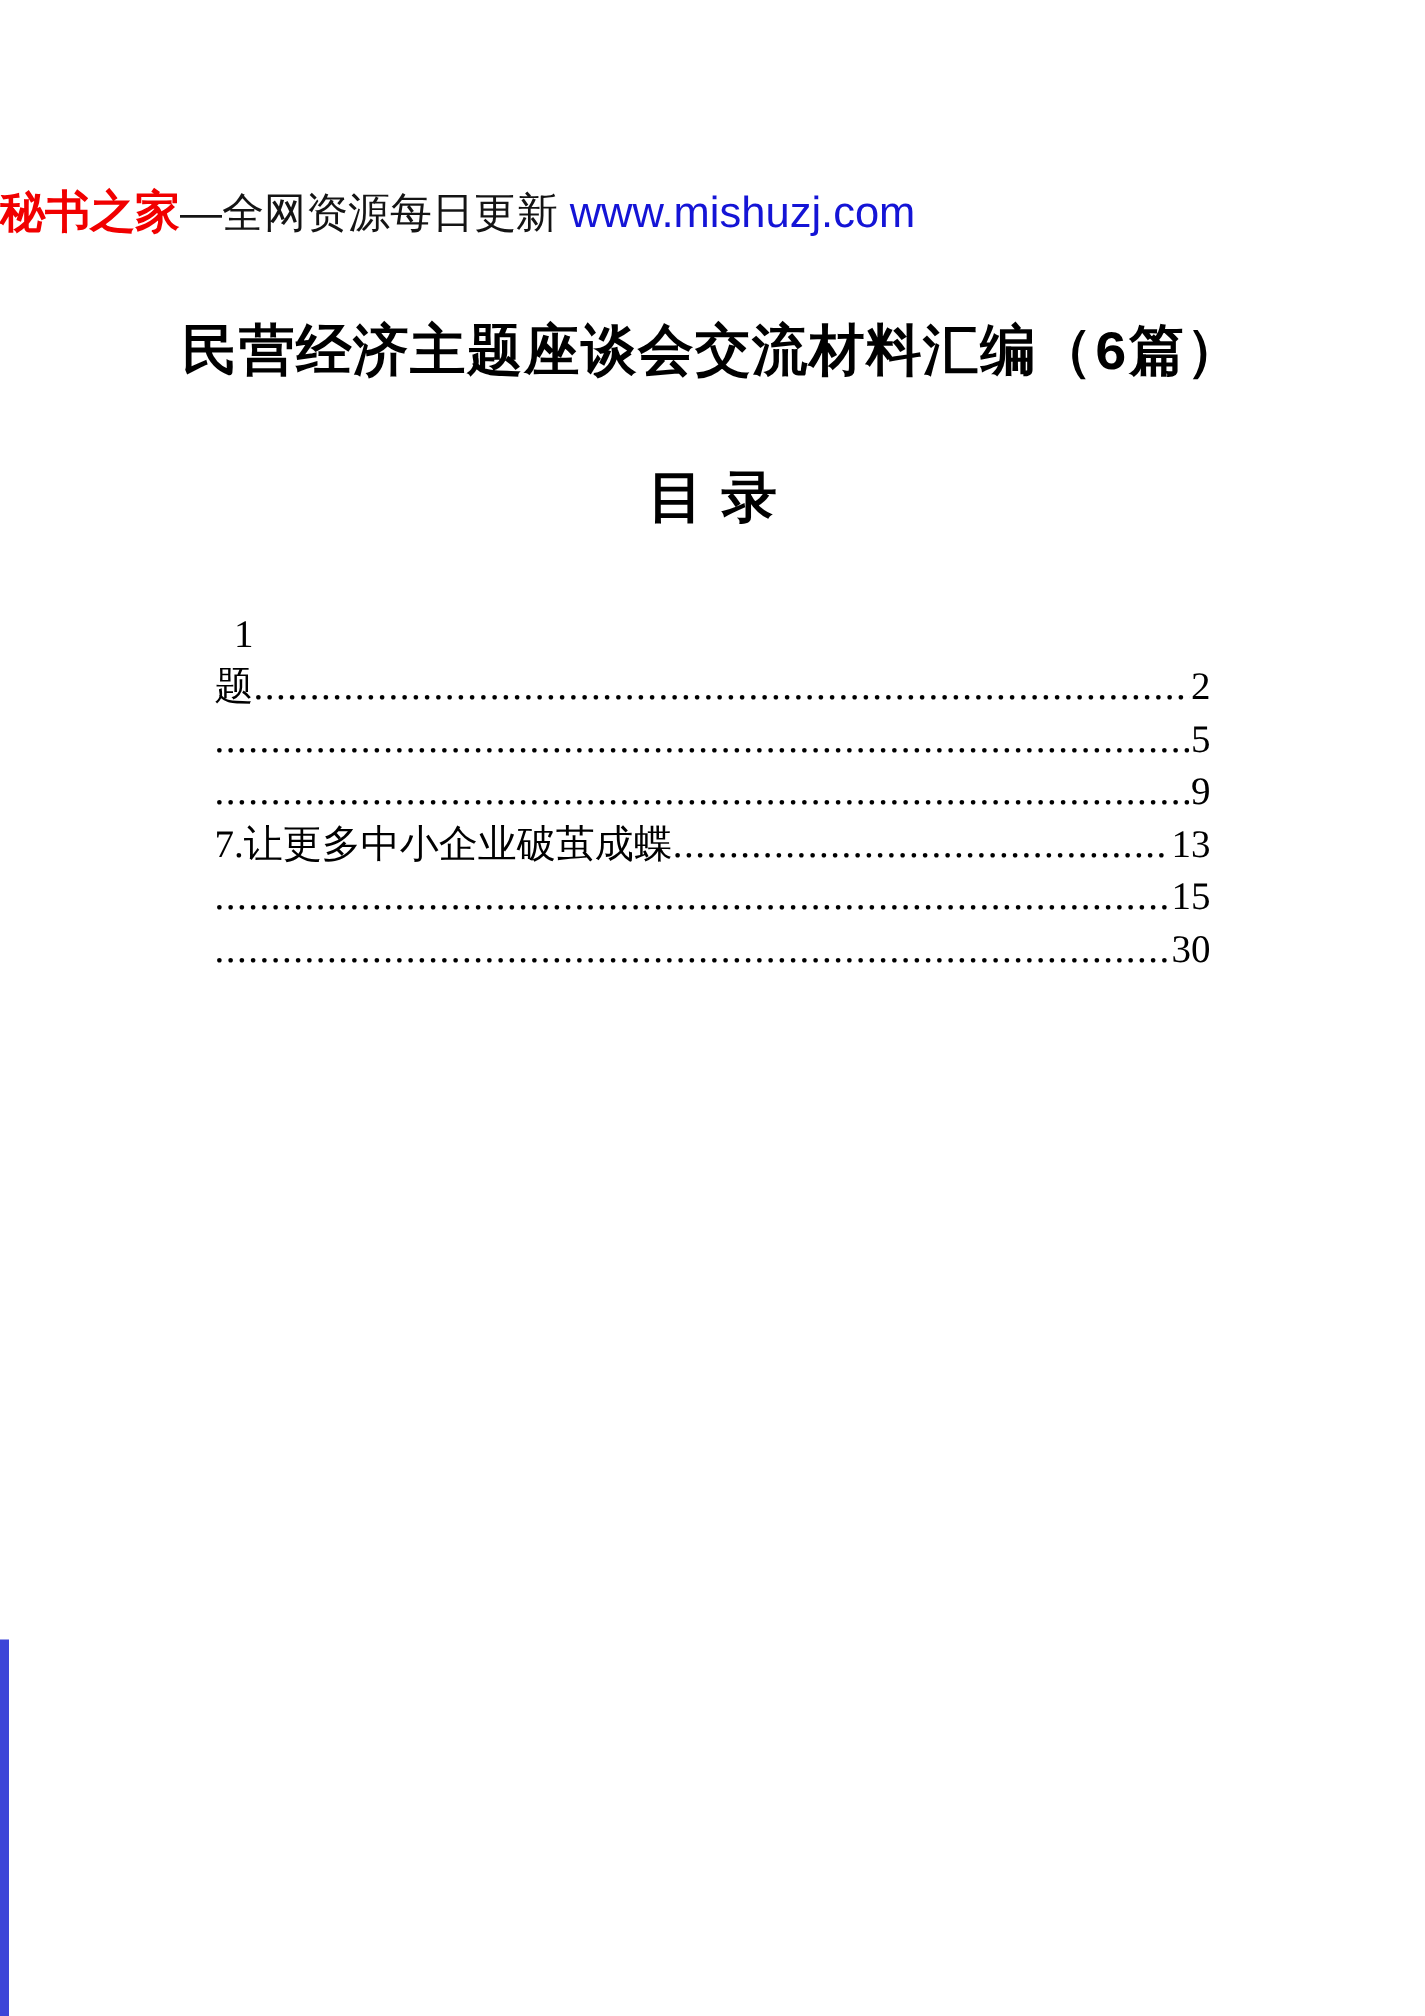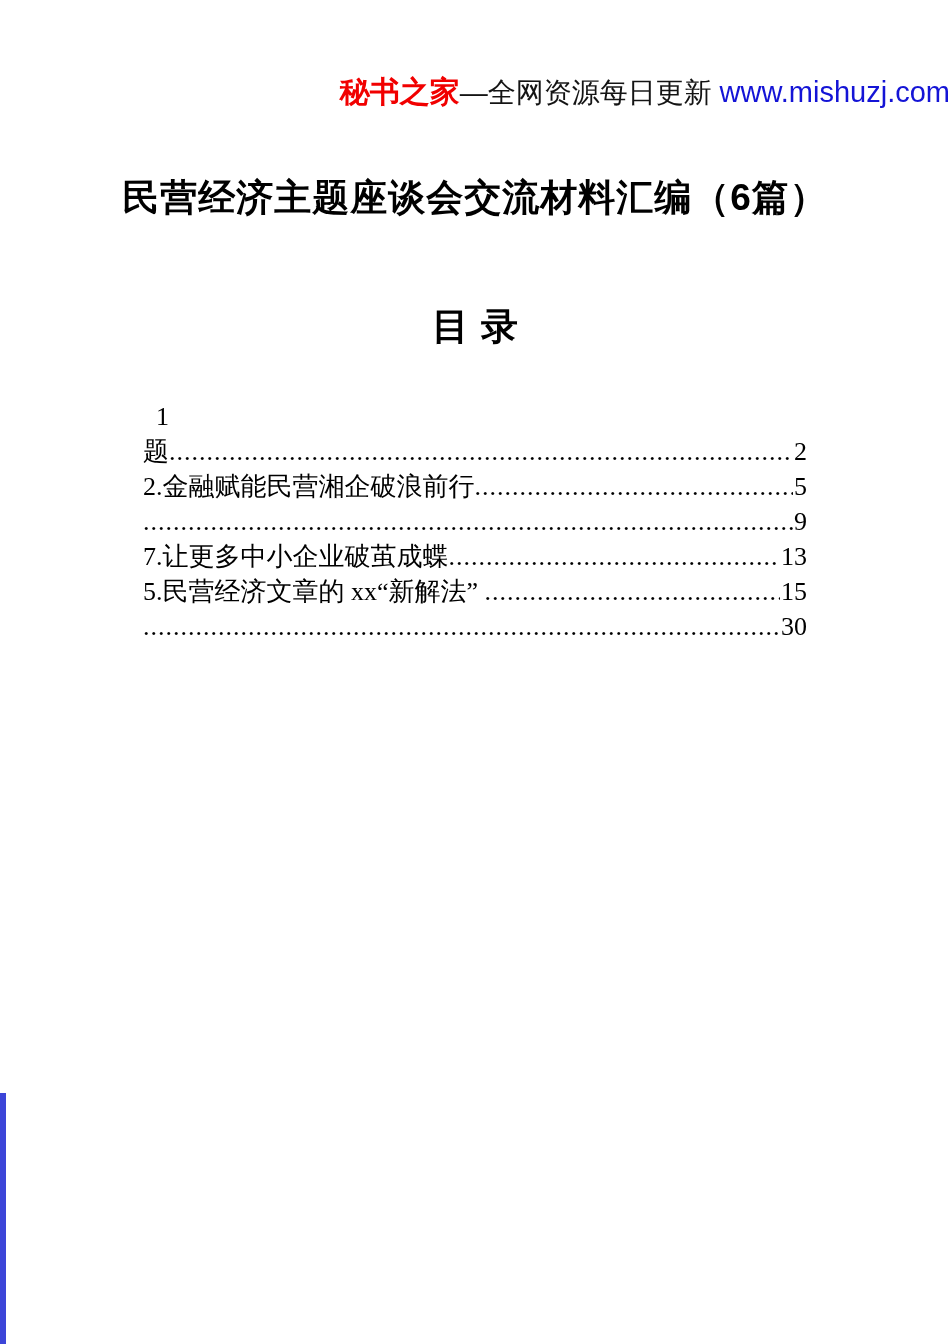--- a/index.html
+++ b/index.html
@@ -10,52 +10,52 @@
   body {
     width: 950px;
     height: 1344px;
     position: relative;
     overflow: hidden;
     font-family: "Liberation Sans", "DejaVu Sans", sans-serif;
     color: #000000;
   }
   
   .site-header {
-    padding-top: 74px;
-    text-align: right;
+    padding-top: 118px;
+    text-align: left;
     font-size: 28px;
-    line-height: 36px;
+    line-height: 48px;
     white-space: pre;
   }
   .brand {
     color: #f10000;
     font-weight: bold;
     font-size: 30px;
   }
   .tagline {
     color: #141414;
   }
   .site-url {
     color: #1414d6;
     text-decoration: none;
     font-size: 29px;
   }
   
   .doc-title {
-    margin-top: 62px;
+    margin-top: 46px;
     text-align: center;
     font-size: 37px;
     line-height: 50px;
     font-weight: bold;
-    font-family: Liberation Sans, sans-serif;
+    font-family: Liberation Mono, monospace;
     letter-spacing: 1px;
   }
   
   .toc-heading {
-    margin-top: 80px;
+    margin-top: 47px;
     text-align: center;
     font-size: 37px;
     line-height: 48px;
     font-weight: bold;
     font-family: "Liberation Serif", "DejaVu Serif", serif;
     letter-spacing: 12px;
     padding-left: 12px; 
   }
   
   .toc {
@@ -114,38 +114,36 @@
   <div>
     <div class="toc-num-line">1</div>
     <div class="toc-row">
       <span class="toc-label">题</span>
       <span class="toc-leader">........................................................................................................................................................................................................</span>
       <span class="toc-page">2</span>
     </div>
   </div>
 
   <div class="toc-row">
-    <span class="toc-label">2.金融赋能民营湘企破浪前行</span>
     <span class="toc-leader">........................................................................................................................................................................................................</span>
     <span class="toc-page">5</span>
   </div>
 
   <div class="toc-row">
     <span class="toc-leader">........................................................................................................................................................................................................</span>
     <span class="toc-page">9</span>
   </div>
 
   <div class="toc-row">
     <span class="toc-label">7.让更多中小企业破茧成蝶</span>
     <span class="toc-leader">........................................................................................................................................................................................................</span>
     <span class="toc-page">13</span>
   </div>
 
   <div class="toc-row">
-    <span class="toc-label">5.民营经济文章的 xx“新解法” </span>
     <span class="toc-leader">........................................................................................................................................................................................................</span>
     <span class="toc-page">15</span>
   </div>
 
   <div class="toc-row">
     <span class="toc-leader">........................................................................................................................................................................................................</span>
     <span class="toc-page">30</span>
   </div>
 
 </div>

